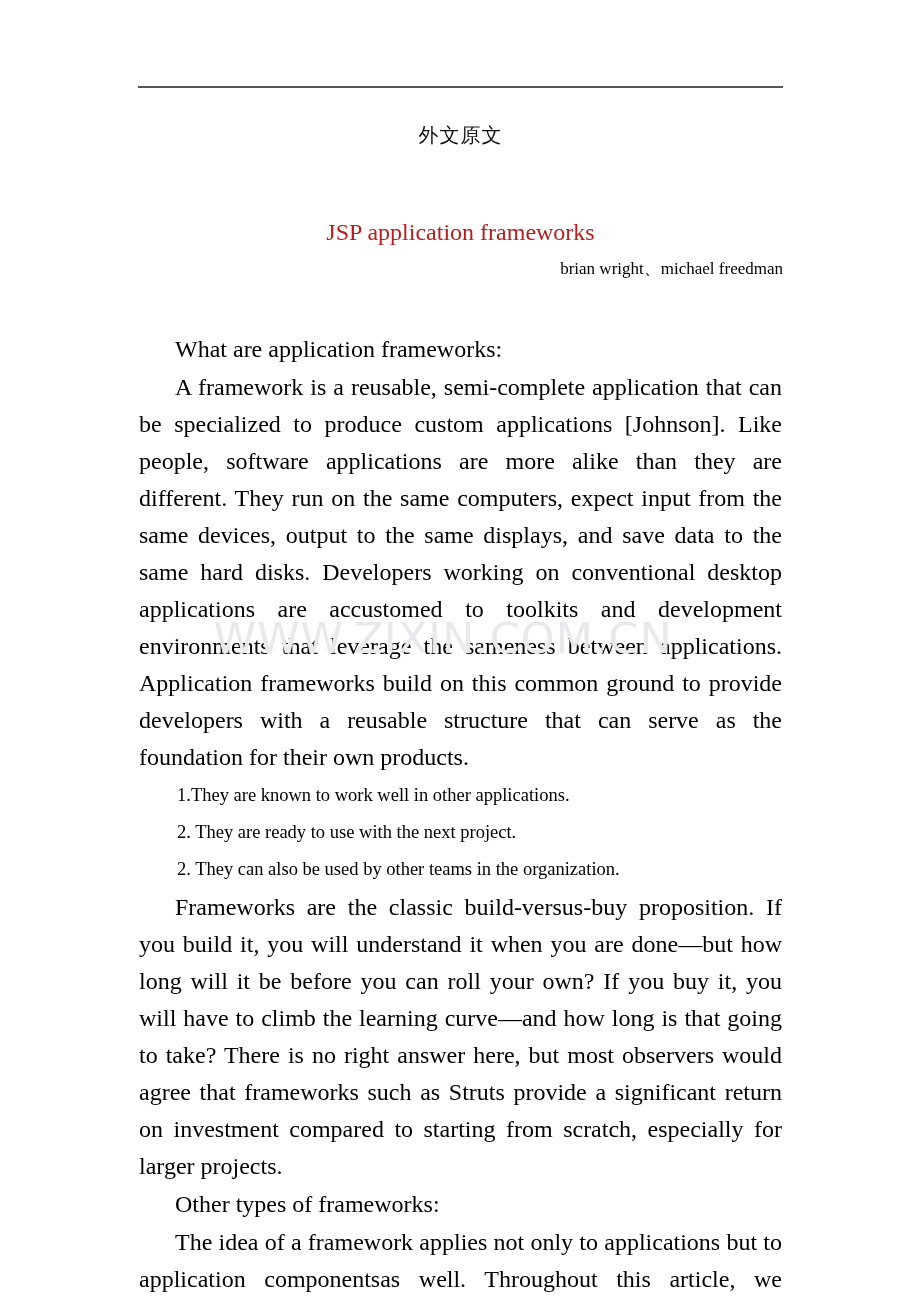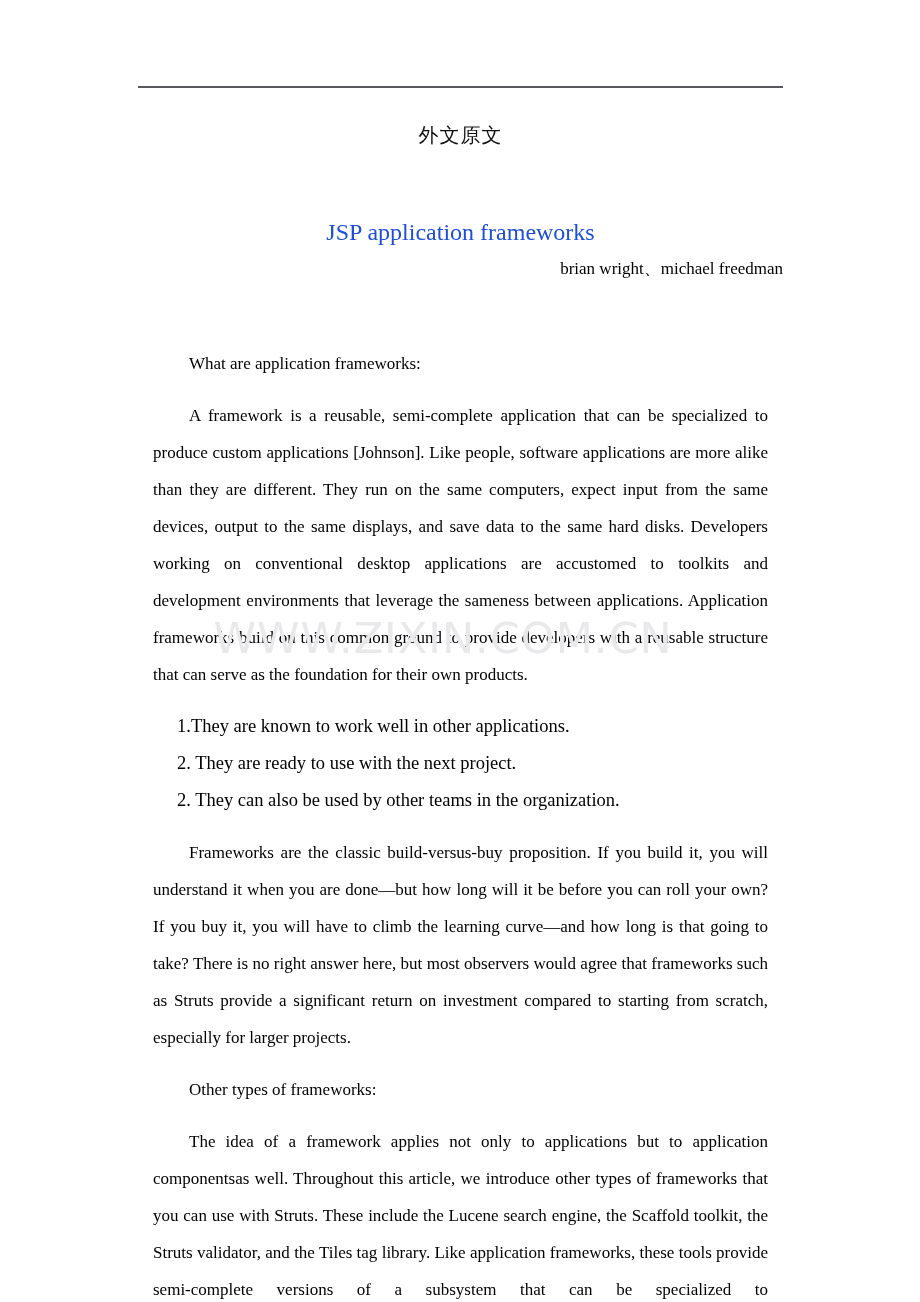--- a/index.html
+++ b/index.html
@@ -50,21 +50,21 @@
   }
 
   .doc-title-en {
     position: absolute;
     left: 138px;
     top: 216px;
     width: 645px;
     text-align: center;
     font-size: 24px;
     line-height: 32px;
-    color: #1d4ed8;
+    color: #b91c1c;
   }
 
   
   .byline {
     position: absolute;
     left: 138px;
     top: 253px;
     width: 645px;
     text-align: right;
     font-size: 17px;
@@ -82,22 +82,22 @@
 
   
   .body-block {
     position: absolute;
     left: 138px;
     top: 330px;
     width: 645px;
   }
 
   p.para {
-    margin: 15px;
-    font-size: 17px;
+    margin: 1px;
+    font-size: 24px;
     line-height: 37px;
     text-align: justify;
     text-justify: inter-word;
     text-indent: 36px;
     hyphens: none;
   }
 
   p.para.last-line-stretch {
     text-align-last: justify;
   }

